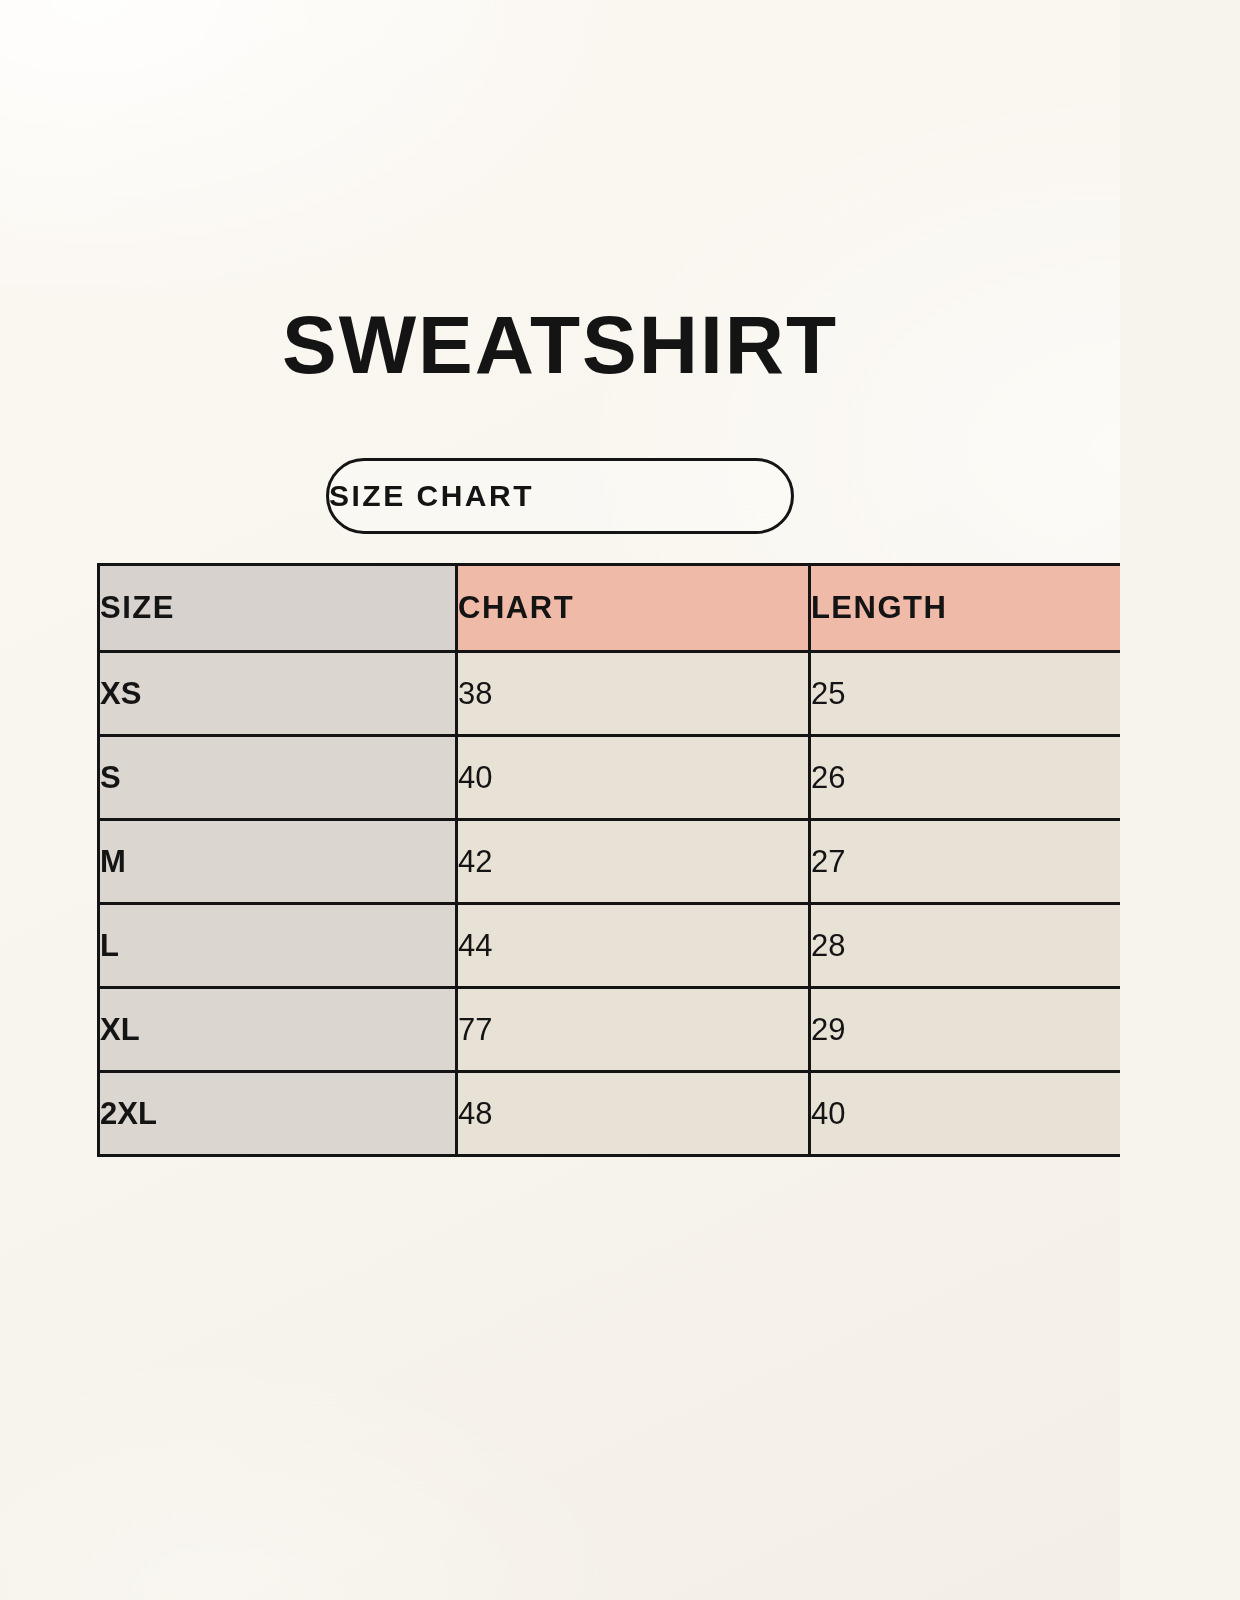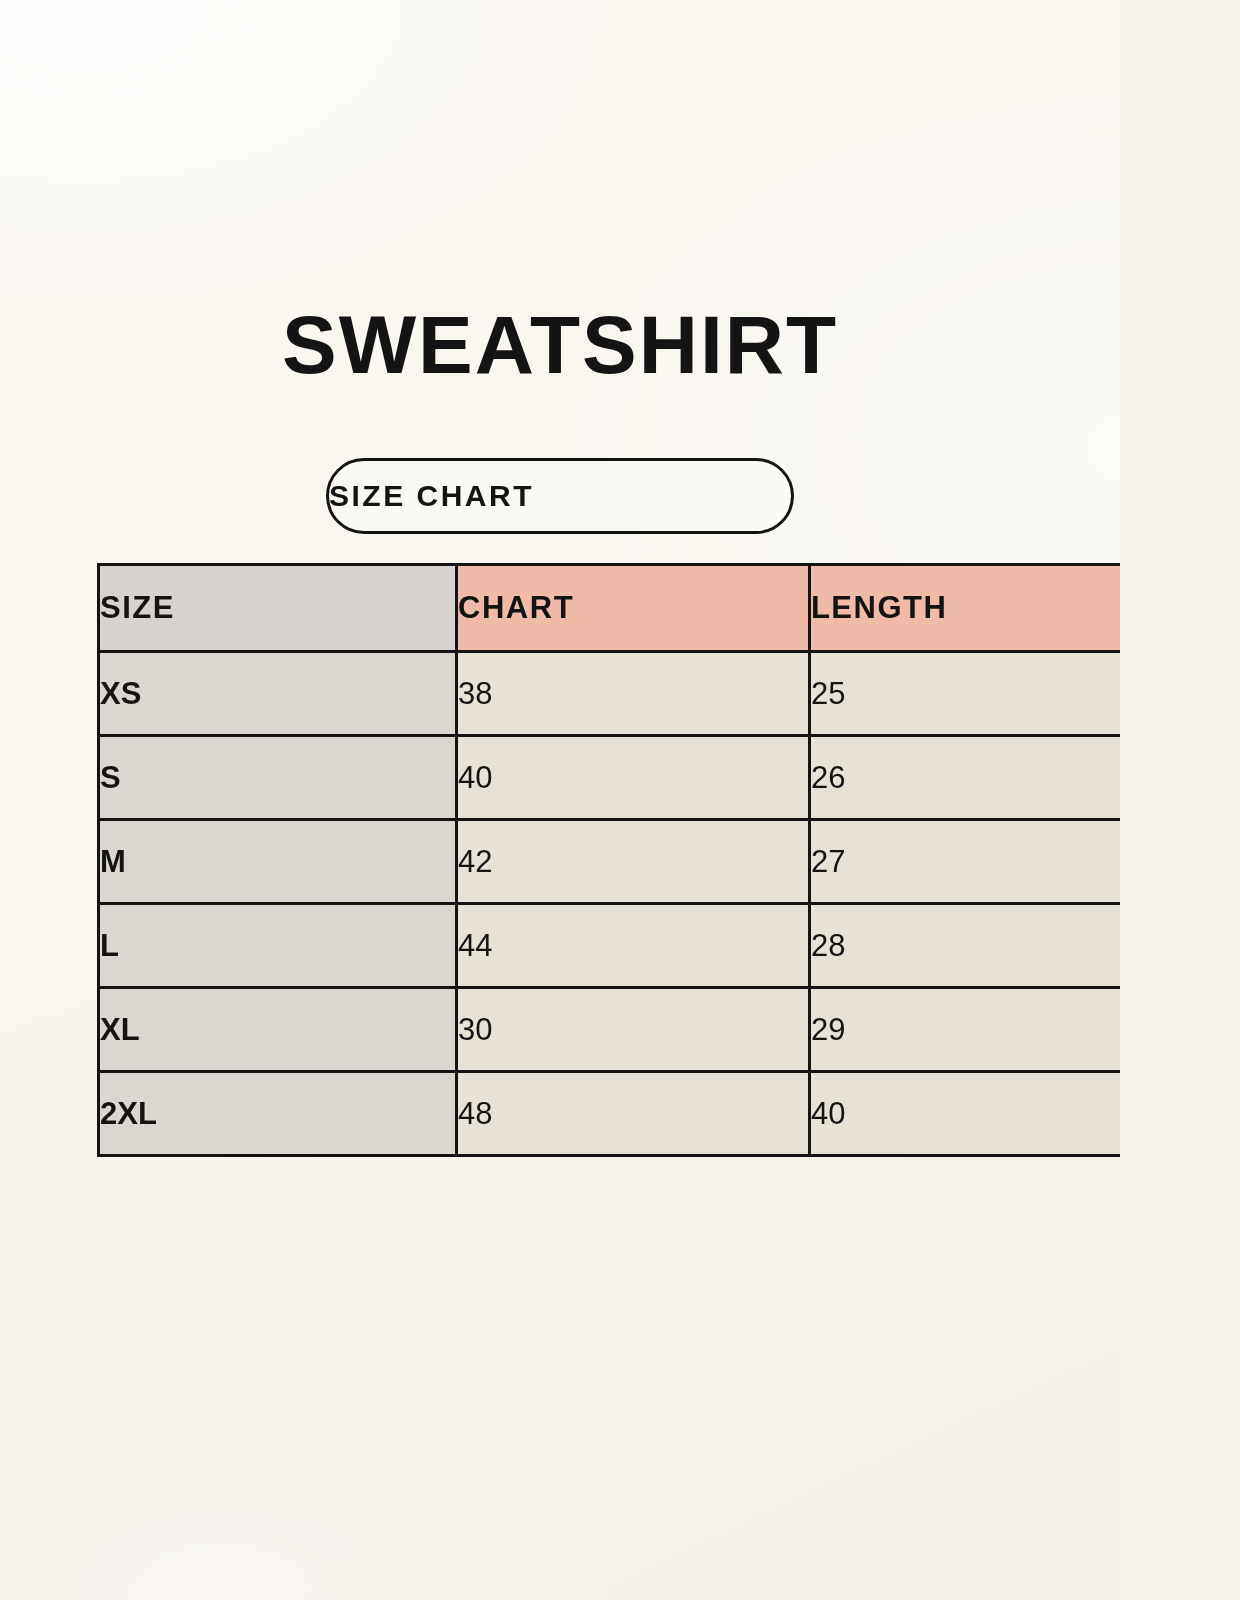--- a/index.html
+++ b/index.html
@@ -134,21 +134,21 @@
         <td class="cell-value">42</td>
         <td class="cell-value">27</td>
       </tr>
       <tr>
         <td class="row-label">L</td>
         <td class="cell-value">44</td>
         <td class="cell-value">28</td>
       </tr>
       <tr>
         <td class="row-label">XL</td>
-        <td class="cell-value">30</td>
+        <td class="cell-value">77</td>
         <td class="cell-value">29</td>
       </tr>
       <tr>
         <td class="row-label">2XL</td>
         <td class="cell-value">48</td>
         <td class="cell-value">40</td>
       </tr>
     </tbody>
   </table>
 

